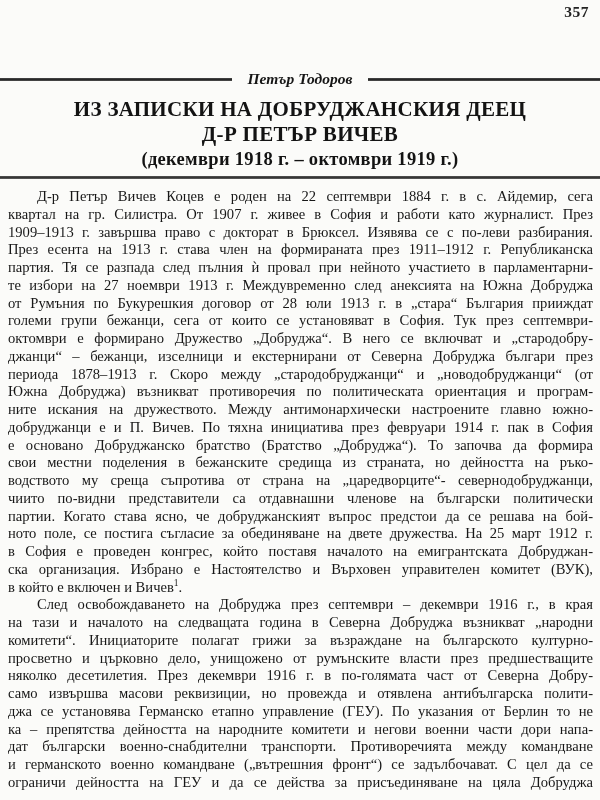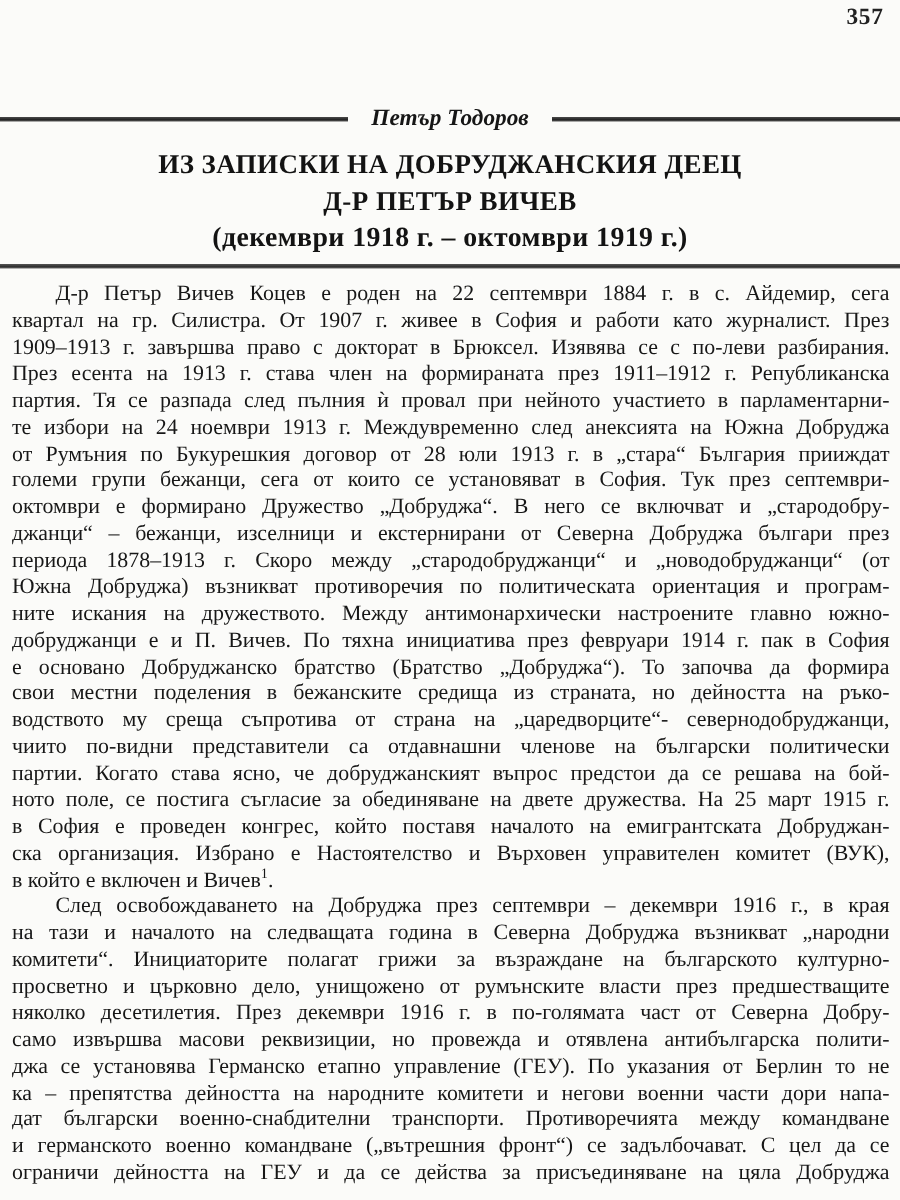--- a/index.html
+++ b/index.html
@@ -27,21 +27,21 @@
   }
   .author-name {
     font-size: 15.5px; font-weight: bold; font-style: italic;
     white-space: nowrap; padding: 0 16px; color: #161616;
   }
 
   .title-block {
     position: absolute; top: 97px; left: 0; width: 600px;
     text-align: center; font-weight: bold; color: #131313;
   }
-  .title-line { font-size: 18px; line-height: 25px; letter-spacing: 0.3px; }
+  .title-line { font-size: 21px; line-height: 25px; letter-spacing: 0.3px; }
   .title-line.dates { font-size: 18.5px; }
 
   .rule-full {
     position: absolute; top: 176px; left: 0; width: 600px; height: 2.5px;
     background: linear-gradient(to bottom, #555, #303030 60%, #6a6a6a);
   }
 
   .article-body {
     position: absolute; top: 188px; left: 8px; width: 585px;
     font-size: 14.6px; line-height: 17.75px; color: #171717;
@@ -74,35 +74,35 @@
 
   <div class="rule-full"></div>
 
   <div class="article-body">
       <div class="paragraph">
         <div class="line just">Д-р Петър Вичев Коцев е роден на 22 септември 1884 г. в с. Айдемир, сега</div>
         <div class="line just">квартал на гр. Силистра. От 1907 г. живее в София и работи като журналист. През</div>
         <div class="line just">1909–1913 г. завършва право с докторат в Брюксел. Изявява се с по-леви разбирания.</div>
         <div class="line just">През есента на 1913 г. става член на формираната през 1911–1912 г. Републиканска</div>
         <div class="line just">партия. Тя се разпада след пълния ѝ провал при нейното участието в парламентарни-</div>
-        <div class="line just">те избори на 24 ноември 1913 г. Междувременно след анексията на Южна Добруджа</div>
+        <div class="line just">те избори на 27 ноември 1913 г. Междувременно след анексията на Южна Добруджа</div>
         <div class="line just">от Румъния по Букурешкия договор от 28 юли 1913 г. в „стара“ България прииждат</div>
         <div class="line just">големи групи бежанци, сега от които се установяват в София. Тук през септември-</div>
         <div class="line just">октомври е формирано Дружество „Добруджа“. В него се включват и „стародобру-</div>
         <div class="line just">джанци“ – бежанци, изселници и екстернирани от Северна Добруджа българи през</div>
         <div class="line just">периода 1878–1913 г. Скоро между „стародобруджанци“ и „новодобруджанци“ (от</div>
         <div class="line just">Южна Добруджа) възникват противоречия по политическата ориентация и програм-</div>
         <div class="line just">ните искания на дружеството. Между антимонархически настроените главно южно-</div>
         <div class="line just">добруджанци е и П. Вичев. По тяхна инициатива през февруари 1914 г. пак в София</div>
         <div class="line just">е основано Добруджанско братство (Братство „Добруджа“). То започва да формира</div>
         <div class="line just">свои местни поделения в бежанските средища из страната, но дейността на ръко-</div>
         <div class="line just">водството му среща съпротива от страна на „царедворците“- севернодобруджанци,</div>
         <div class="line just">чиито по-видни представители са отдавнашни членове на български политически</div>
         <div class="line just">партии. Когато става ясно, че добруджанският въпрос предстои да се решава на бой-</div>
-        <div class="line just">ното поле, се постига съгласие за обединяване на двете дружества. На 25 март 1915 г.</div>
+        <div class="line just">ното поле, се постига съгласие за обединяване на двете дружества. На 25 март 1912 г.</div>
         <div class="line just">в София е проведен конгрес, който поставя началото на емигрантската Добруджан-</div>
         <div class="line just">ска организация. Избрано е Настоятелство и Върховен управителен комитет (ВУК),</div>
         <div class="line"><span>в който е включен и Вичев</span><sup class="fnmark">1</sup><span>.</span></div>
       </div>
       <div class="paragraph">
         <div class="line just">След освобождаването на Добруджа през септември – декември 1916 г., в края</div>
         <div class="line just">на тази и началото на следващата година в Северна Добруджа възникват „народни</div>
         <div class="line just">комитети“. Инициаторите полагат грижи за възраждане на българското културно-</div>
         <div class="line just">просветно и църковно дело, унищожено от румънските власти през предшестващите</div>
         <div class="line just">няколко десетилетия. През декември 1916 г. в по-голямата част от Северна Добру-</div>

